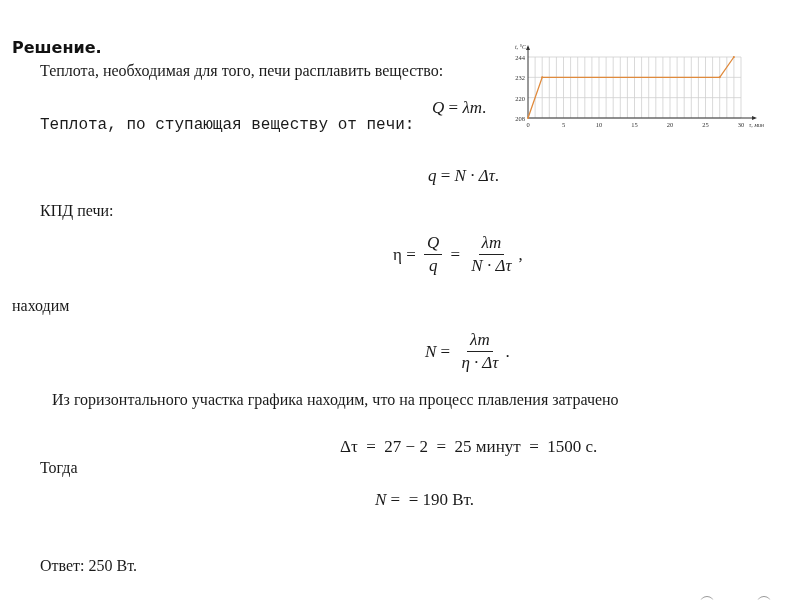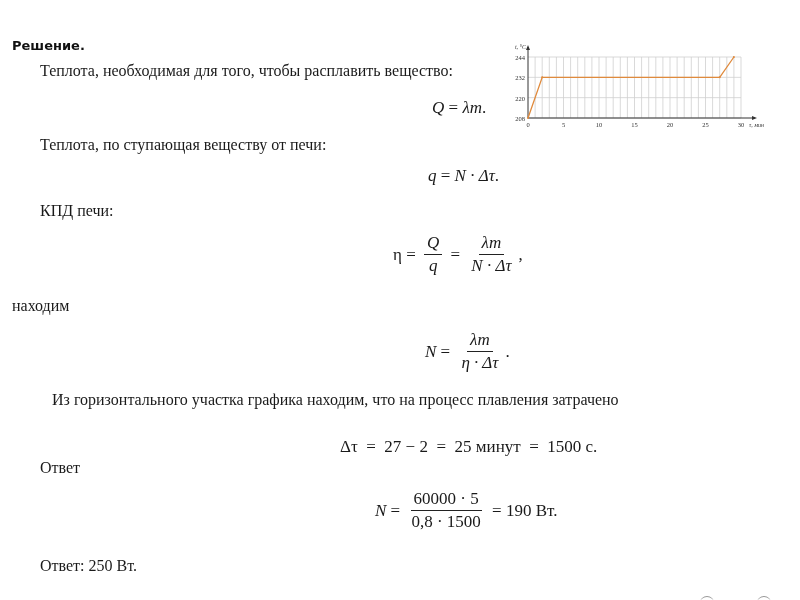--- a/index.html
+++ b/index.html
@@ -1,46 +1,46 @@
 <!DOCTYPE html>
 <html><head>
   <meta charset="utf-8">
   <style>
     html, body { margin: 0; padding: 0; }
     body {
       width: 800px; height: 600px; background: #ffffff; position: relative; overflow: hidden;
       font-family: "Liberation Serif", serif; color: #1a1a1a;
     }
     .abs { position: absolute; white-space: nowrap; }
-    .heading { font-family: "DejaVu Sans", sans-serif; font-weight: bold; font-size: 13px; color: #111; }
+    .heading { font-family: "DejaVu Sans", sans-serif; font-weight: bold; font-size: 16px; color: #111; }
     .txt { font-size: 16px; }
     .math { font-size: 17px; font-style: normal; }
     .math i { font-style: italic; }
     .frac { display: inline-flex; flex-direction: column; align-items: center; vertical-align: middle; margin: 0 4px; }
     .frac .num { padding: 0 3px 2px 3px; border-bottom: 1px solid #222; line-height: 18px; }
     .frac .den { padding: 2px 3px 0 3px; line-height: 18px; }
     .row { display: flex; align-items: center; }
     .chart { position: absolute; left: 510px; top: 40px; width: 260px; height: 100px; }
     .corner { position: absolute; width: 14px; height: 8px; border-top: 1.5px solid #999; border-radius: 8px 8px 0 0; }
   </style>
 </head>
 <body>
 
 <div class="abs heading" style="left:12px; top:38px;">Решение.</div>
 
-<div class="abs txt" style="left:40px; top:62px;">Теплота, необходимая для того, чтобы расплавить вещество:</div>
+<div class="abs txt" style="left:40px; top:62px;">Теплота, необходимая для того, печи расплавить вещество:</div>
 
 <div class="abs math row" style="left:432px; top:98px;">
   <i>Q</i>
   <span style="white-space:pre"> = </span>
   <i>λm</i>
   <span>.</span>
 </div>
 
-<div class="abs txt" style="left:40px; top:136px;">Теплота, по ступающая веществу от печи:</div>
+<div class="abs txt" style="left:40px; top:116px;font-family:Liberation Mono, monospace;">Теплота, по ступающая веществу от печи:</div>
 
 <div class="abs math row" style="left:428px; top:166px;">
   <i>q</i>
   <span style="white-space:pre"> = </span>
   <i>N · Δτ</i>
   <span>.</span>
 </div>
 
 <div class="abs txt" style="left:40px; top:202px;">КПД печи:</div>
 
@@ -68,29 +68,25 @@
     <i class="num">λm</i>
     <i class="den">η · Δτ</i>
   </span>
   <span>.</span>
 </div>
 
 <div class="abs txt" style="left:52px; top:391px;">Из горизонтального участка графика находим, что на процесс плавления затрачено</div>
 
 <div class="abs math" style="left:340px; top:424px; white-space:pre;margin-top:13px;">Δτ  =  27 − 2  =  25 минут  =  1500 с.</div>
 
-<div class="abs txt" style="left:40px; top:459px;">Ответ</div>
+<div class="abs txt" style="left:40px; top:459px;">Тогда</div>
 
 <div class="abs math row" style="left:375px; top:490px;">
   <i>N</i>
   <span style="white-space:pre"> = </span>
-  <span class="frac">
-    <span class="num">60000 · 5</span>
-    <span class="den">0,8 · 1500</span>
-  </span>
   <span style="white-space:pre"> = 190 Вт.</span>
 </div>
 
 <div class="abs txt" style="left:40px; top:557px;">Ответ: 250 Вт.</div>
 
 <div class="chart">
   <svg id="chart-svg" width="260" height="100" viewBox="0 0 260 100">
       <line x1="25.1" y1="17" x2="25.1" y2="78" stroke="#cfcfcf" stroke-width="0.8"></line>
       <line x1="32.2" y1="17" x2="32.2" y2="78" stroke="#cfcfcf" stroke-width="0.8"></line>
       <line x1="39.3" y1="17" x2="39.3" y2="78" stroke="#cfcfcf" stroke-width="0.8"></line>

